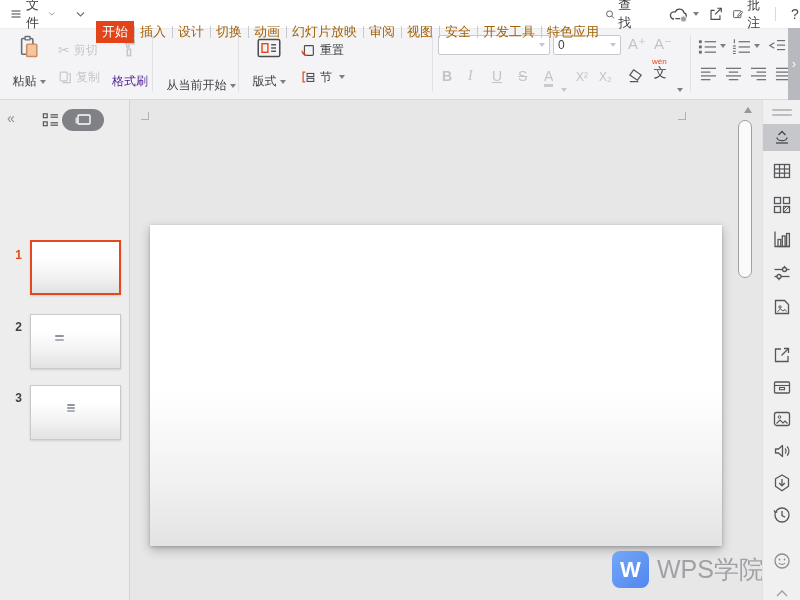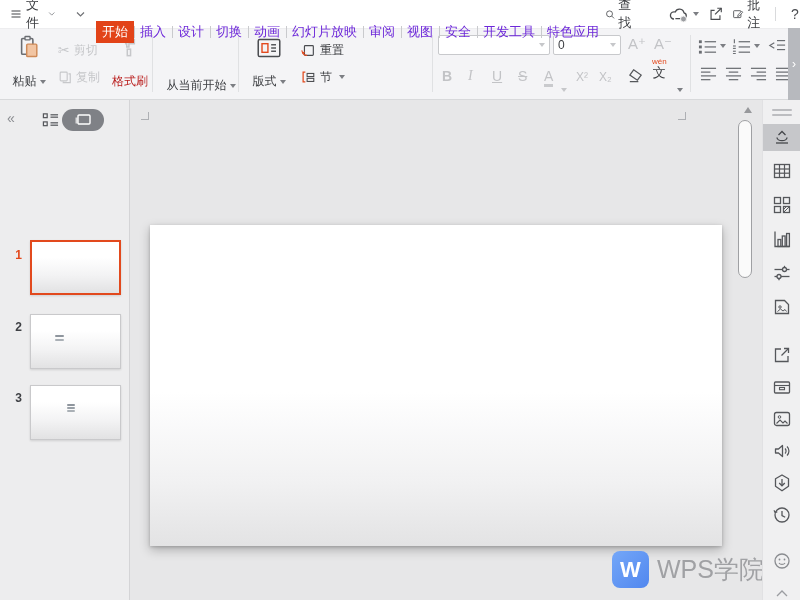--- a/index.html
+++ b/index.html
@@ -7,40 +7,40 @@
        font-family:"Liberation Sans","DejaVu Sans",sans-serif;-webkit-font-smoothing:antialiased;}
   svg{display:block}
 
   
   .titlebar{position:absolute;top:0;left:0;right:0;height:28px;background:#fff;
             border-bottom:1px solid #ededef;display:flex;align-items:center;z-index:5;}
   .tb-btn{display:flex;align-items:center;height:22px;padding:0 4px;cursor:default;}
   .file-label{font-size:13px;color:#3c3e42;margin:0 2px 0 4px;}
   .vdiv{width:1px;height:14px;background:#d9dadc;margin:0 6px;}
   .tabs{display:flex;align-items:center;margin-left:6px;margin-top:36px;}
-  .tab{position:relative;font-size:13px;color:#6d28d9;padding:3px 6px;line-height:16px;white-space:nowrap;}
+  .tab{position:relative;font-size:13px;color:#a16207;padding:3px 6px;line-height:16px;white-space:nowrap;}
   .tab:not(:first-child)::before{content:"";position:absolute;left:0;top:5px;bottom:5px;width:1px;background:#c9cacd;}
   .tab.active{background:#e24318;color:#fff;}
   .tb-right{display:flex;align-items:center;margin-left:auto;margin-right:6px;}
   .tb-glyph{font-size:14px;color:#4a4c50;padding:0 9px;}
   .search{display:flex;align-items:center;margin-right:28px;}
   .search-lab{font-size:13px;color:#3c3e42;margin-left:3px;}
   .cmt-lab{font-size:13px;color:#3c3e42;margin-left:3px;}
   .dd{width:0;height:0;border-left:3.5px solid transparent;border-right:3.5px solid transparent;
       border-top:4px solid #7c7e83;margin-left:3px;}
   .dd.dis{border-top-color:#c6c7ca}
 
   
   .ribbon{position:absolute;top:28px;left:0;right:0;height:71px;background:#f4f4f6;
           border-bottom:1px solid #d8d9db;z-index:4;}
   .rsep{position:absolute;top:7px;height:57px;width:1px;background:#e0e1e3;}
   .group{position:absolute;top:0;height:71px;}
   .big{position:relative;display:flex;flex-direction:column;align-items:center;height:66px;padding-top:6px;box-sizing:border-box;}
   .big .lab{margin-top:auto;margin-bottom:5px;font-size:12px;color:#3c3e42;display:flex;align-items:center;line-height:15px;white-space:nowrap;}
-  .big.dis .lab{color:#b91c1c;}
+  .big.dis .lab{color:#4c1d95;}
   .srow{display:flex;align-items:center;gap:4px;height:25px;font-size:12px;color:#c6c7ca;white-space:nowrap;}
   .srow.en{color:#3c3e42;}
   .corner{position:absolute;width:7px;height:7px;border-right:1px solid #aeb0b4;border-bottom:1px solid #aeb0b4;}
   .combo{position:absolute;height:20px;background:#fff;border:1px solid #c8c9cc;border-radius:2px;
          display:flex;align-items:center;box-sizing:border-box;}
   .combo input{border:none;outline:none;flex:1;min-width:0;font-size:12px;color:#3c3e42;padding:0 4px;background:transparent;
                font-family:"Liberation Sans","DejaVu Sans",sans-serif;}
   .combo .dd{margin:0 4px 0 0;}
   .fbtn{position:absolute;top:32px;height:24px;display:flex;align-items:flex-end;justify-content:center;font-size:14px;color:#c2c3c6;}
   .fbtn.en{color:#3e4044;}
@@ -273,21 +273,21 @@
           <span class="dd dis"></span>
         </div>
       <div class="fbtn" style="left:138px;font-size:12px;">X²</div>
       <div class="fbtn" style="left:161px;font-size:12px;">X₂</div>
       <div class="fbtn en" style="left:189px;">
         <svg width="17" height="17" viewBox="0 0 18 18">
           <path d="M7,3 L15,8.5 L11,14 L3,8.5 z" fill="none" stroke="#55575b" stroke-width="1.3"></path>
           <line x1="3" y1="15.5" x2="12" y2="15.5" stroke="#55575b" stroke-width="1.3"></line>
         </svg>
       </div>
-      <div class="fbtn en" style="left:214px;flex-direction:column;align-items:center;line-height:1;top:28px;">
+      <div class="fbtn en" style="left:214px;flex-direction:column;line-height:1;top:28px;">
         <span style="font-size:8px;color:#e2491d;">wén</span>
         <span style="font-size:13px;">文</span>
       </div>
       <div class="fbtn" style="left:236px;padding-top:8px;">
           <span class="dd"></span>
         </div>
     </div>
     <div class="corner" style="left:678px;top:84px;"></div>
     <div class="rsep" style="left:690px;"></div>
 

